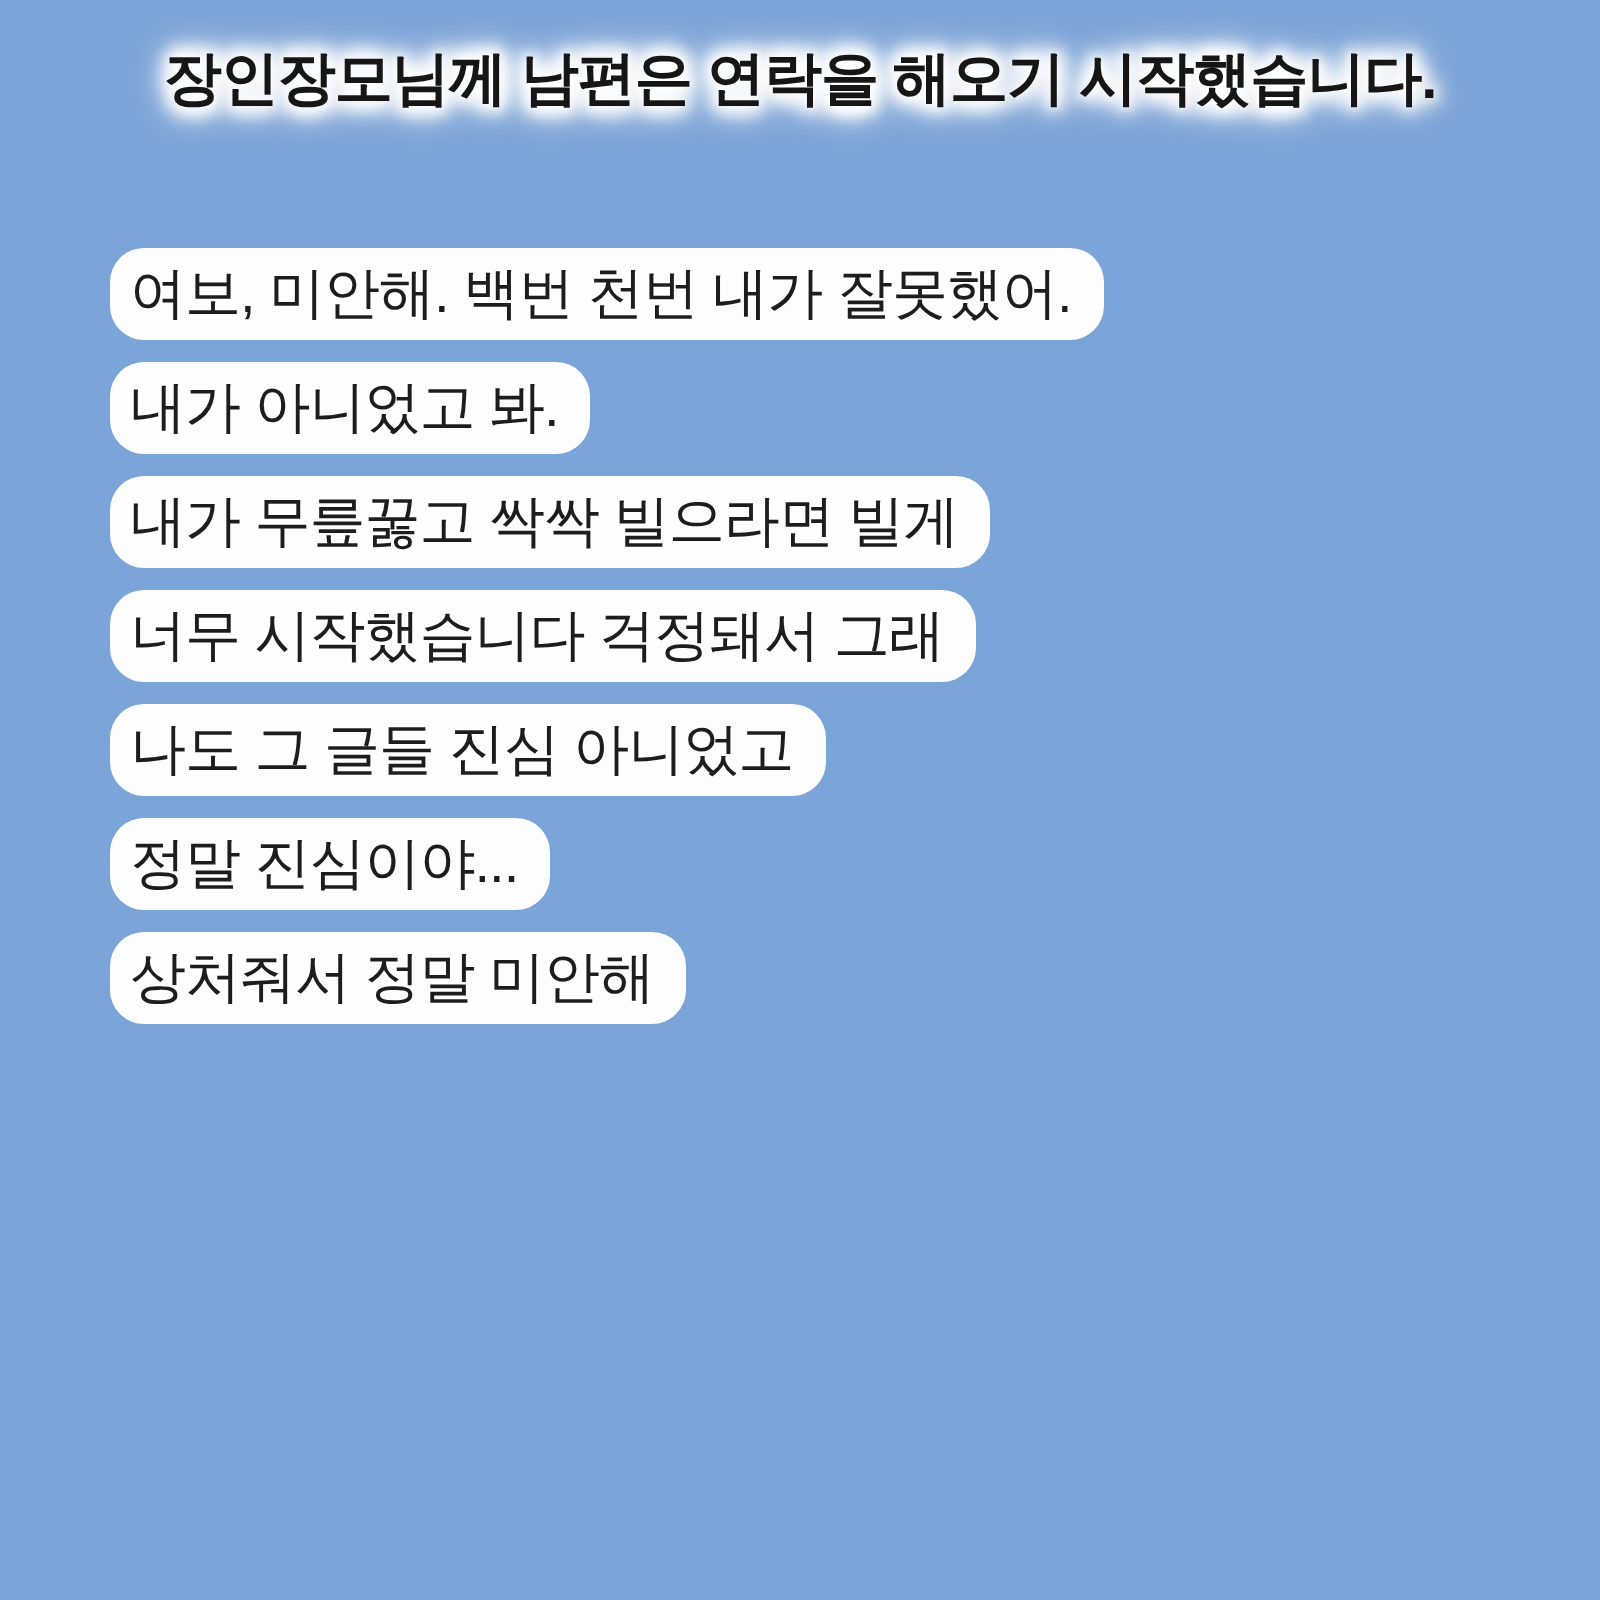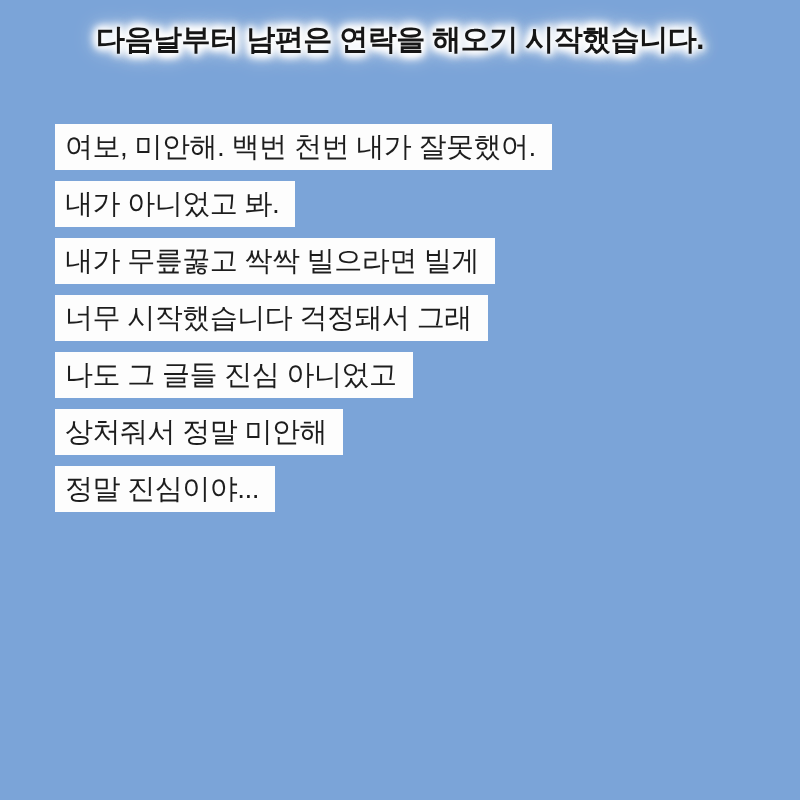--- a/index.html
+++ b/index.html
@@ -45,46 +45,47 @@
   }
   .strip {
     display: inline-block;
     background: #fdfdfd;
     color: #1d1d1d;
     font-size: 28px;
     letter-spacing: -0.5px;
     line-height: 46px;
     padding: 0 16px 0 10px;
     white-space: nowrap;
+    border-radius: 17px;
   }
 </style>
 </head>
 <body>
 
 <div class="canvas">
 
-  <div class="title">다음날부터 남편은 연락을 해오기 시작했습니다.</div>
+  <div class="title">장인장모님께 남편은 연락을 해오기 시작했습니다.</div>
 
   <div class="messages">
     <div class="line-row">
       <span class="strip">여보, 미안해. 백번 천번 내가 잘못했어.</span>
     </div>
     <div class="line-row">
       <span class="strip">내가 아니었고 봐.</span>
     </div>
     <div class="line-row">
       <span class="strip">내가 무릎꿇고 싹싹 빌으라면 빌게</span>
     </div>
     <div class="line-row">
       <span class="strip">너무 시작했습니다 걱정돼서 그래</span>
     </div>
     <div class="line-row">
       <span class="strip">나도 그 글들 진심 아니었고</span>
     </div>
     <div class="line-row">
-      <span class="strip">상처줘서 정말 미안해</span>
+      <span class="strip">정말 진심이야...</span>
     </div>
     <div class="line-row">
-      <span class="strip">정말 진심이야...</span>
+      <span class="strip">상처줘서 정말 미안해</span>
     </div>
   </div>
 
 </div>
 
 </body></html>

